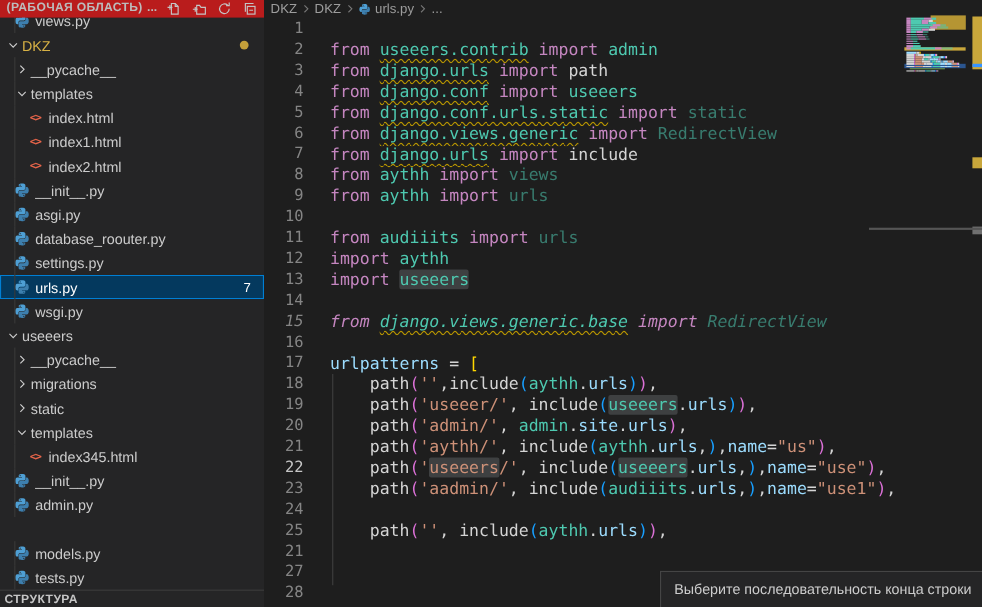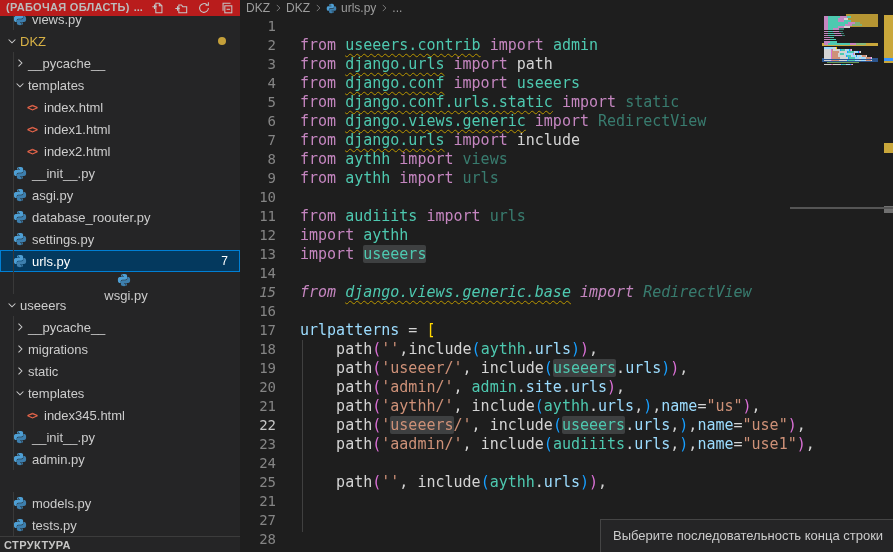--- a/index.html
+++ b/index.html
@@ -169,21 +169,21 @@
         <div class="guide"></div>
         <span class="fic">
           <svg width="14" height="14" viewBox="0 0 32 32">
  <path fill="#4e9fd4" d="M15.9 2c-7 0-6.6 3-6.6 3v3.2h6.7v1H6.7S2 8.7 2 15.9c0 7.3 4.1 7 4.1 7h2.4v-3.4s-.1-4.1 4-4.1h6.7s3.9.1 3.9-3.7V5.9S23.7 2 15.9 2zm-3.7 2.1a1.2 1.2 0 1 1 0 2.4 1.2 1.2 0 0 1 0-2.4z"></path>
  <path fill="#3d7fae" d="M16.1 30c7 0 6.6-3 6.6-3v-3.2H16v-1h9.3S30 23.3 30 16.1c0-7.3-4.1-7-4.1-7h-2.4v3.4s.1 4.1-4 4.1h-6.7s-3.9-.1-3.9 3.7v6.2S8.3 30 16.1 30zm3.7-2.1a1.2 1.2 0 1 1 0-2.4 1.2 1.2 0 0 1 0 2.4z"></path>
           </svg>
         </span>
         <span>urls.py</span>
         <span class="badge">7</span>
       </div>
-      <div class="trow" style="top: 272px; padding-left: 12px; flex-direction: column;">
+      <div class="trow" style="top: 272px; padding-left: 12px;">
         <div class="guide"></div>
         <span class="fic">
           <svg width="14" height="14" viewBox="0 0 32 32">
  <path fill="#4e9fd4" d="M15.9 2c-7 0-6.6 3-6.6 3v3.2h6.7v1H6.7S2 8.7 2 15.9c0 7.3 4.1 7 4.1 7h2.4v-3.4s-.1-4.1 4-4.1h6.7s3.9.1 3.9-3.7V5.9S23.7 2 15.9 2zm-3.7 2.1a1.2 1.2 0 1 1 0 2.4 1.2 1.2 0 0 1 0-2.4z"></path>
  <path fill="#3d7fae" d="M16.1 30c7 0 6.6-3 6.6-3v-3.2H16v-1h9.3S30 23.3 30 16.1c0-7.3-4.1-7-4.1-7h-2.4v3.4s.1 4.1-4 4.1h-6.7s-3.9-.1-3.9 3.7v6.2S8.3 30 16.1 30zm3.7-2.1a1.2 1.2 0 1 1 0-2.4 1.2 1.2 0 0 1 0 2.4z"></path>
           </svg>
         </span>
         <span>wsgi.py</span>
       </div>
       <div class="trow" style="top: 294px; padding-left: 4px;">

